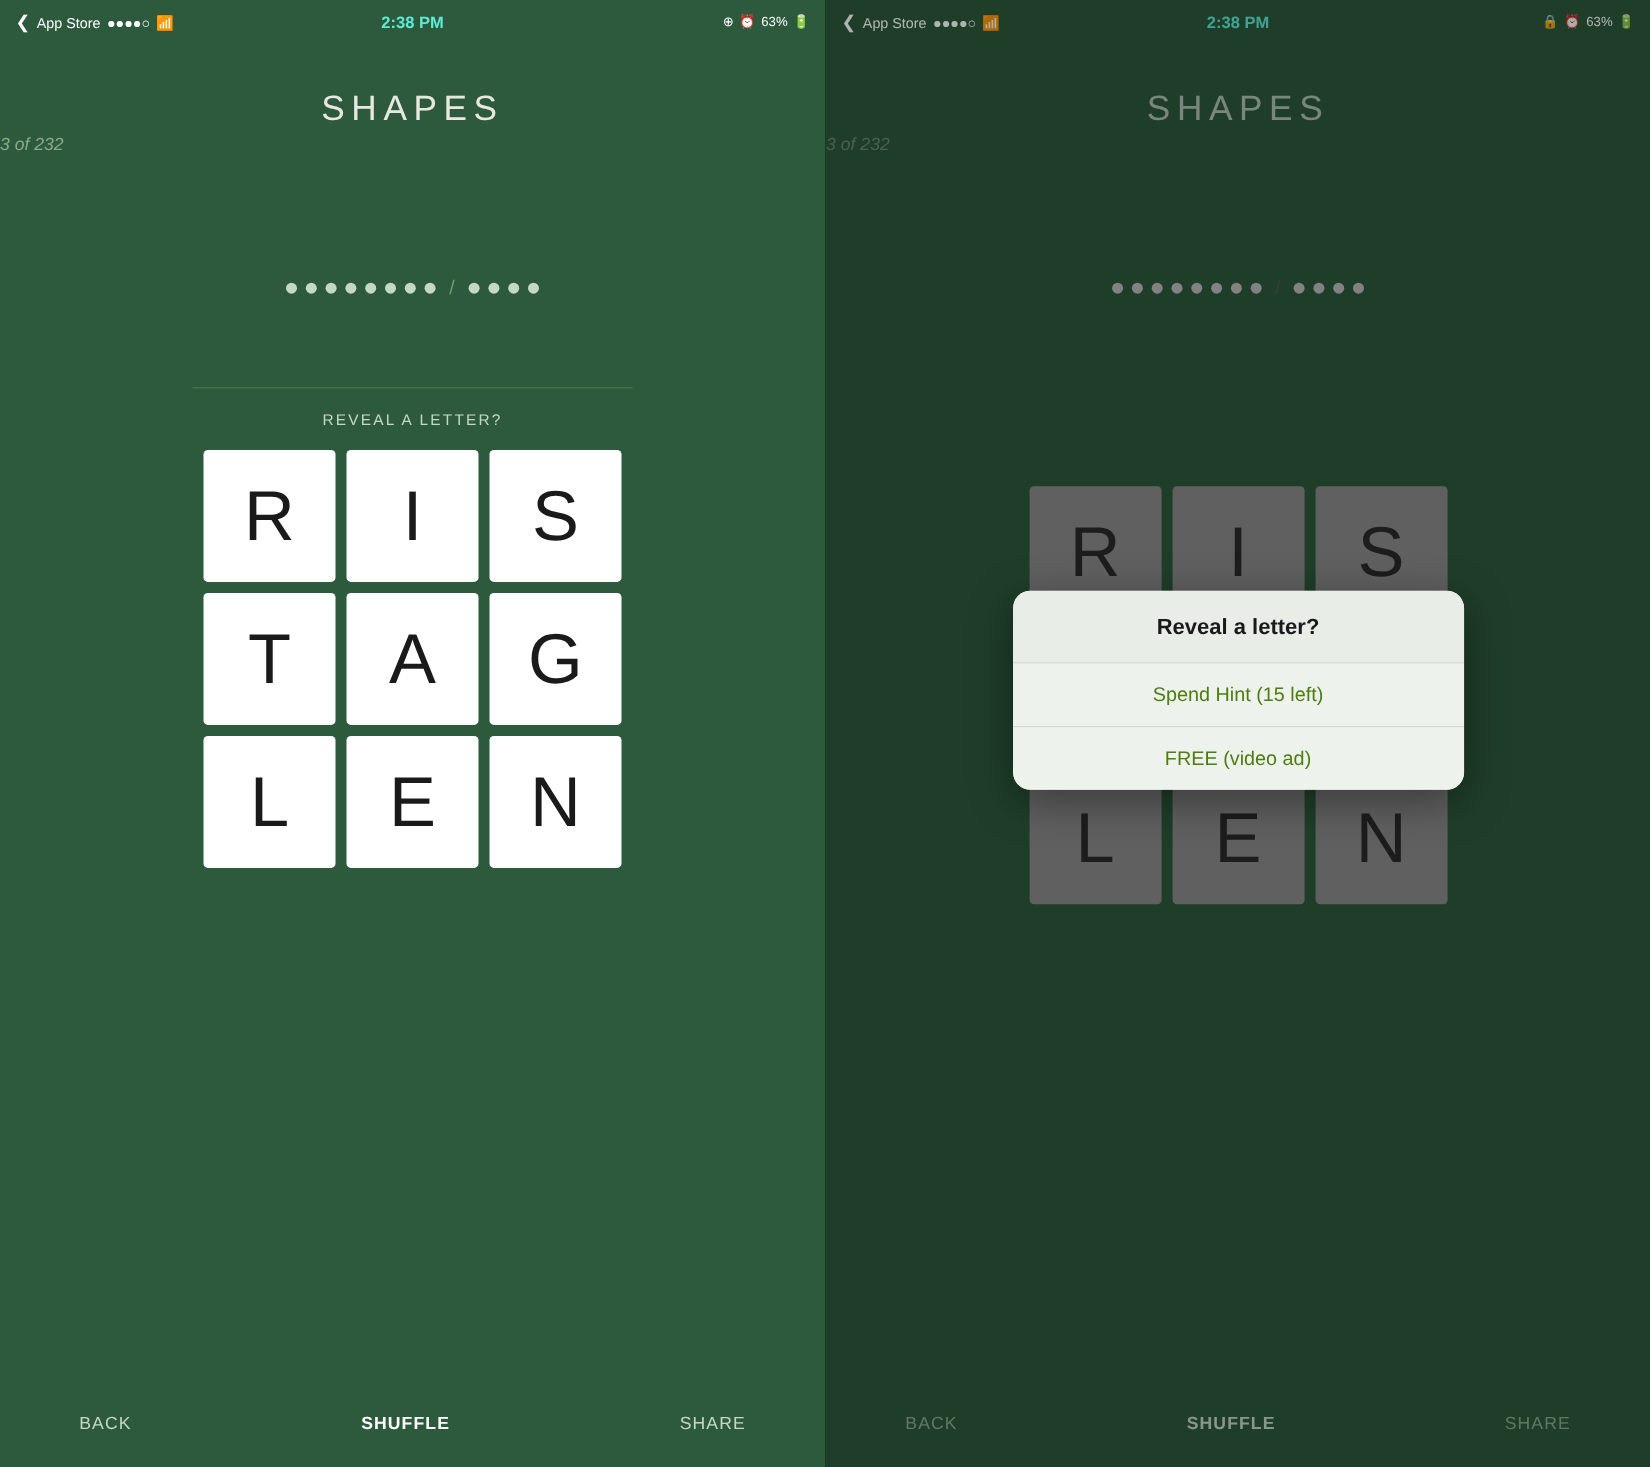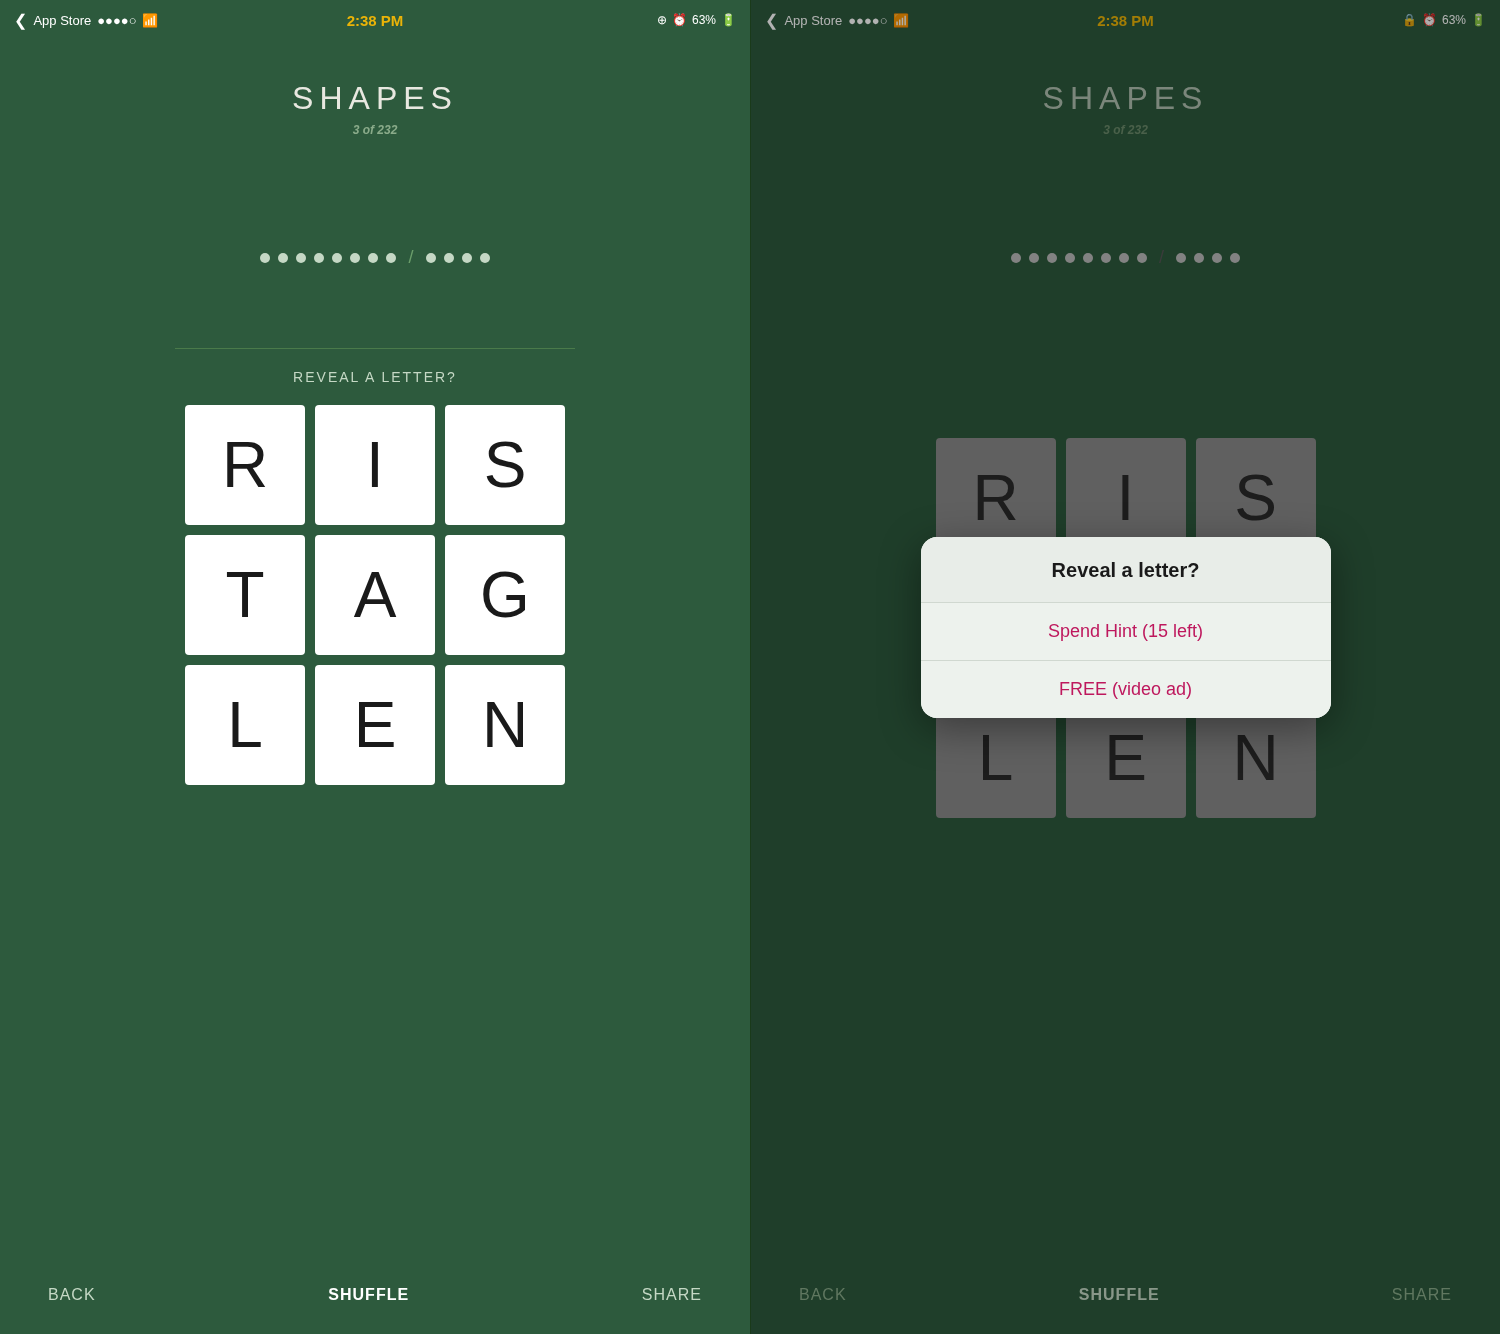--- a/index.html
+++ b/index.html
@@ -36,21 +36,21 @@
       display: flex;
       align-items: center;
       gap: 6px;
       font-size: 13px;
       color: white;
       font-weight: 500;
     }
 
     .status-center {
       font-size: 15px;
-      color: #eab308;
+      color: #5eead4;
       font-weight: 600;
       position: absolute;
       left: 50%;
       transform: translateX(-50%);
     }
 
     .status-right {
       display: flex;
       align-items: center;
       gap: 5px;
@@ -67,26 +67,24 @@
     .game-title {
       text-align: center;
       color: #e8e8e0;
       font-size: 32px;
       font-weight: 300;
       letter-spacing: 6px;
       margin-top: 40px;
     }
 
     .game-subtitle {
-      text-align: center;
       color: #8aab8a;
-      font-size: 12px;
+      font-size: 16px;
       font-style: italic;
       margin-top: 6px;
-      font-weight: bold;
     }
 
     .dots-row {
       display: flex;
       align-items: center;
       justify-content: center;
       gap: 8px;
       margin-top: 110px;
     }
 
@@ -148,21 +146,21 @@
     .letter-tile.dark {
       background: #8a8a8a;
       color: #2a2a2a;
     }
 
     
     .bottom-bar {
       display: flex;
       justify-content: space-between;
       align-items: center;
-      padding: 0 48px;
+      padding: 0 72px;
       margin-top: auto;
       padding-bottom: 30px;
     }
 
     .bottom-btn {
       font-size: 16px;
       letter-spacing: 1px;
       color: #c5d8c5;
     }
 
@@ -196,21 +194,21 @@
       font-size: 20px;
       font-weight: 700;
       color: #1a1a1a;
       background: #e8ede8;
     }
 
     .dialog-option {
       text-align: center;
       padding: 18px 20px;
       font-size: 18px;
-      color: #be185d;
+      color: #4d7c0f;
       border-top: 1px solid #d0d8d0;
       background: #edf2ed;
       cursor: pointer;
     }
 
     .dialog-option.no-thanks {
       font-weight: 700;
       background: #e8ede8;
     }
 

